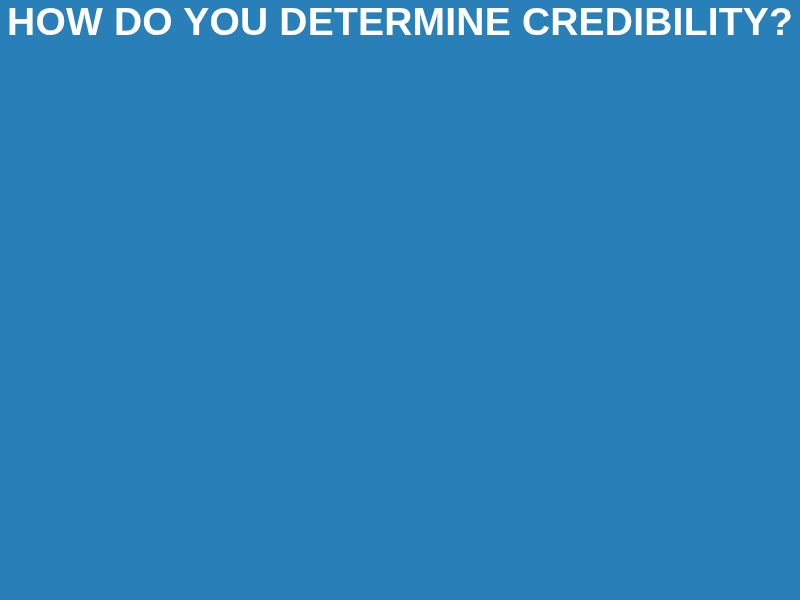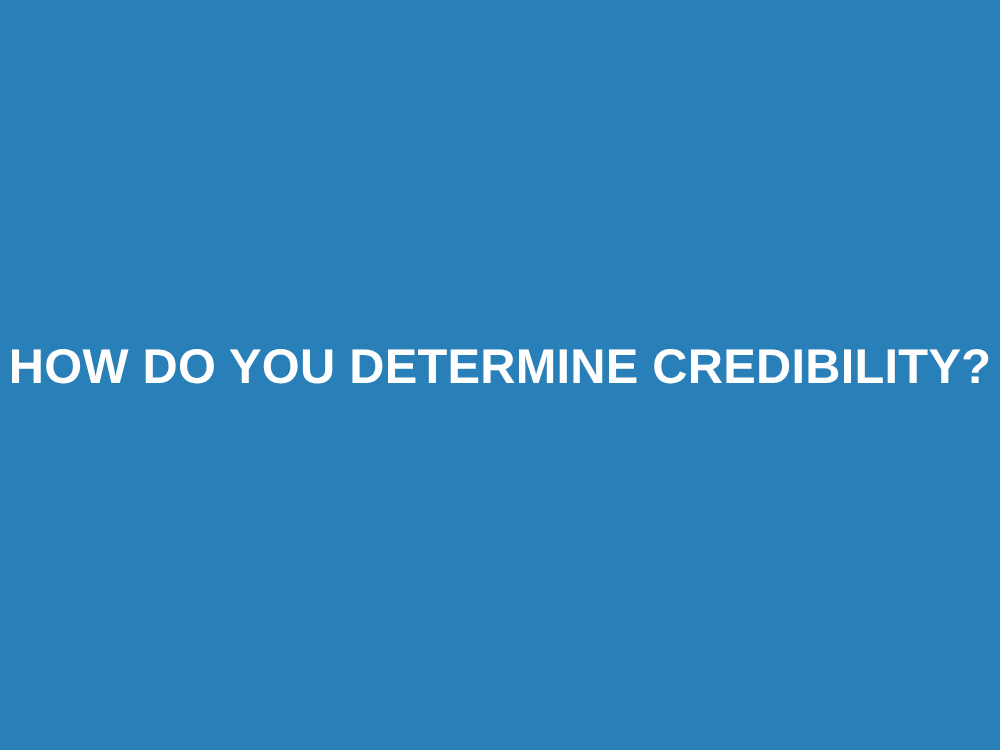--- a/index.html
+++ b/index.html
@@ -27,21 +27,20 @@
     justify-content: center;
   }
 
   .title-wrap {
     position: absolute;
     left: 0;
     right: 0;
     top: 0;
     height: 588px;              
     display: flex;
-    align-items: center;
     justify-content: center;
     padding: 0 40px;
     box-sizing: border-box;
   }
 
   .banner-title {
     margin: 0;
     color: #ffffff;
     font-family: "Liberation Sans", sans-serif;
     font-size: 39px;

